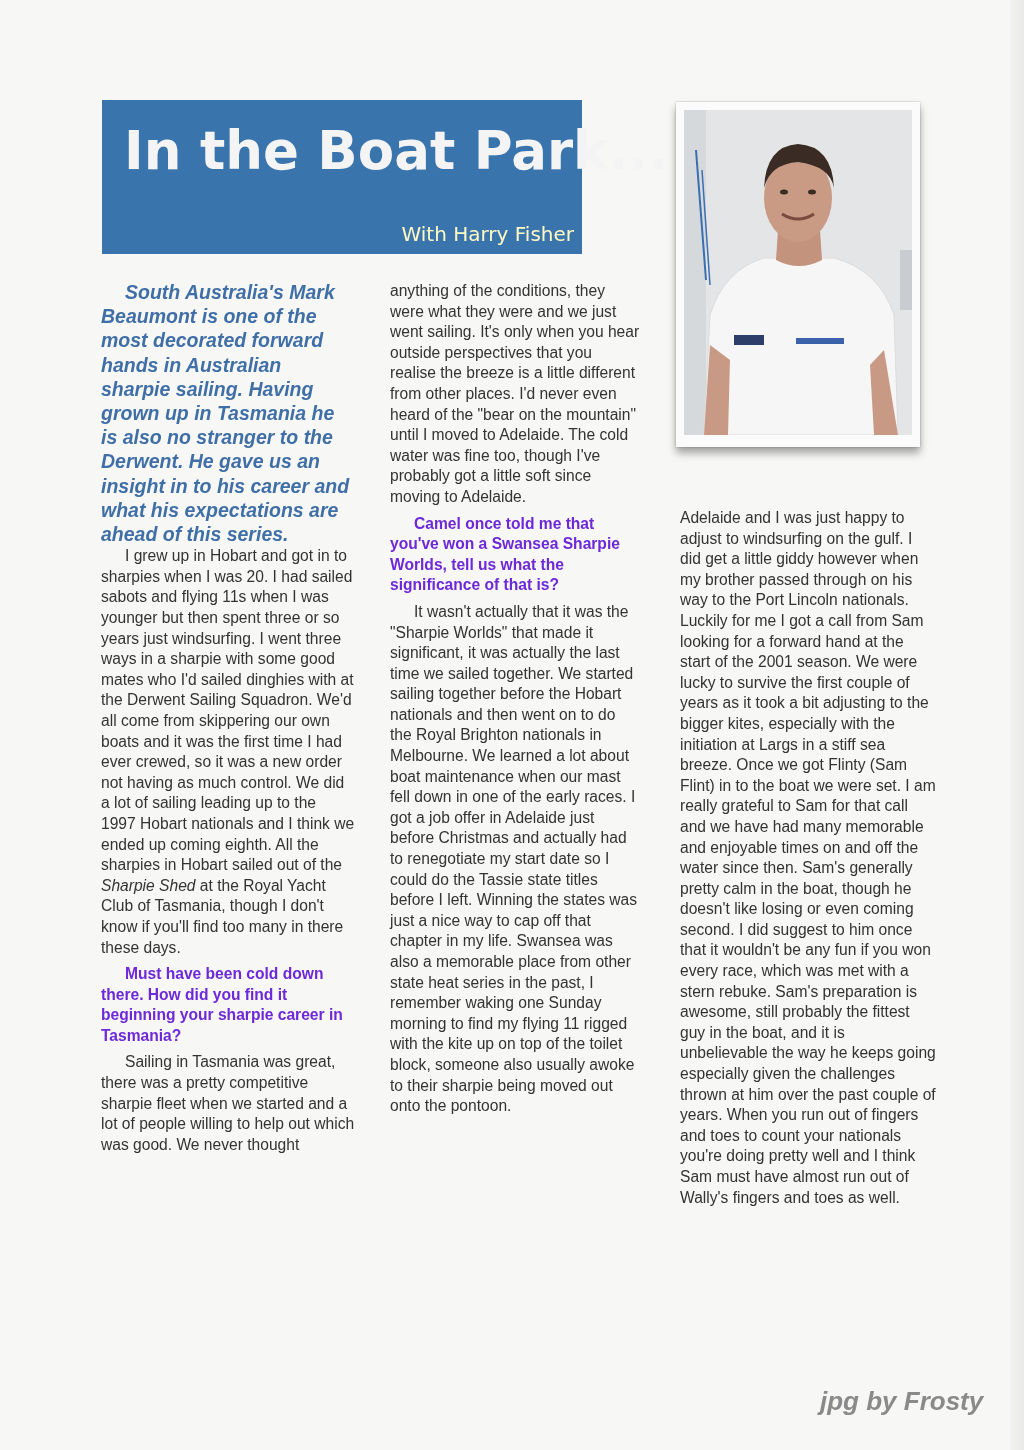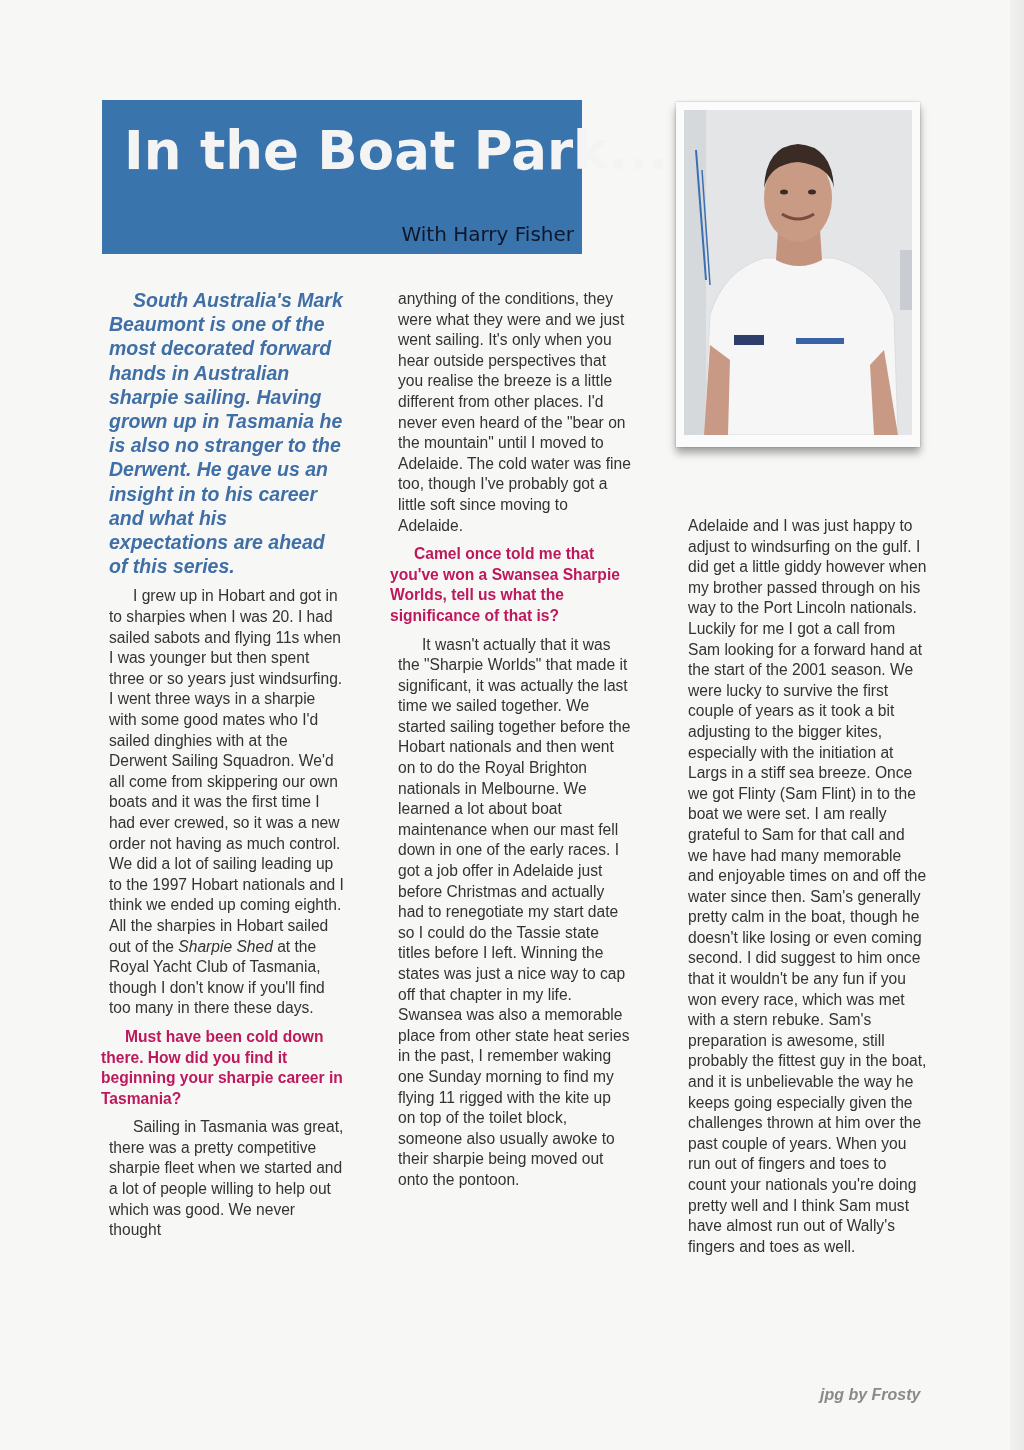--- a/index.html
+++ b/index.html
@@ -22,46 +22,46 @@
   }
   .banner-title {
     position: absolute; left: 22px; top: 20px;
     font-family: "DejaVu Sans", sans-serif;
     font-size: 53px; font-weight: bold; color: #f4f4f4;
     letter-spacing: 0px; white-space: nowrap;
   }
   .banner-byline {
     position: absolute; right: 8px; bottom: 8px;
     font-family: "DejaVu Sans", sans-serif;
-    font-size: 20px; color: #0f172a; white-space: nowrap;
+    font-size: 20px; color: #fef9c3; white-space: nowrap;
   }
   .photo-frame {
     position: absolute; left: 676px; top: 102px; width: 244px; height: 345px;
     background: #fbfbfb;
     box-shadow: 0 6px 8px rgba(0,0,0,0.35), 0 0 2px rgba(0,0,0,0.25);
   }
   .photo {
     position: absolute; left: 8px; top: 8px; right: 8px; bottom: 12px;
     background: #e6e8ea; overflow: hidden;
   }
   .col {
     position: absolute; font-size: 15.6px; line-height: 20.6px;
     color: #333;
   }
-  .col p { margin: 8px; }
+  .col p { margin: 0; }
   .intro {
     color: #3f6fa6; font-weight: bold; font-style: italic;
     font-size: 19.5px; line-height: 24.2px; margin: 0 0 6px 0;
   }
-  .q { font-weight: bold; color: #be185d; margin: 6px 0 6px 0 !important; }
+  .q { font-weight: bold; color: #6d28d9; margin: 6px 0 6px 0 !important; }
   .indent { text-indent: 24px; }
   .a { margin-bottom: 0; }
   .credit {
     position: absolute; left: 820px; top: 1386px;
-    font-size: 16px; font-style: italic; font-weight: bold; color: #8a8a8a;
+    font-size: 26px; font-style: italic; font-weight: bold; color: #8a8a8a;
   }
   em.shed { font-style: italic; }
 </style>
 </head>
 <body>
 
 <div class="page-edge"></div>
 
 <div class="banner">
   <div class="banner-title">In the Boat Park...</div>

